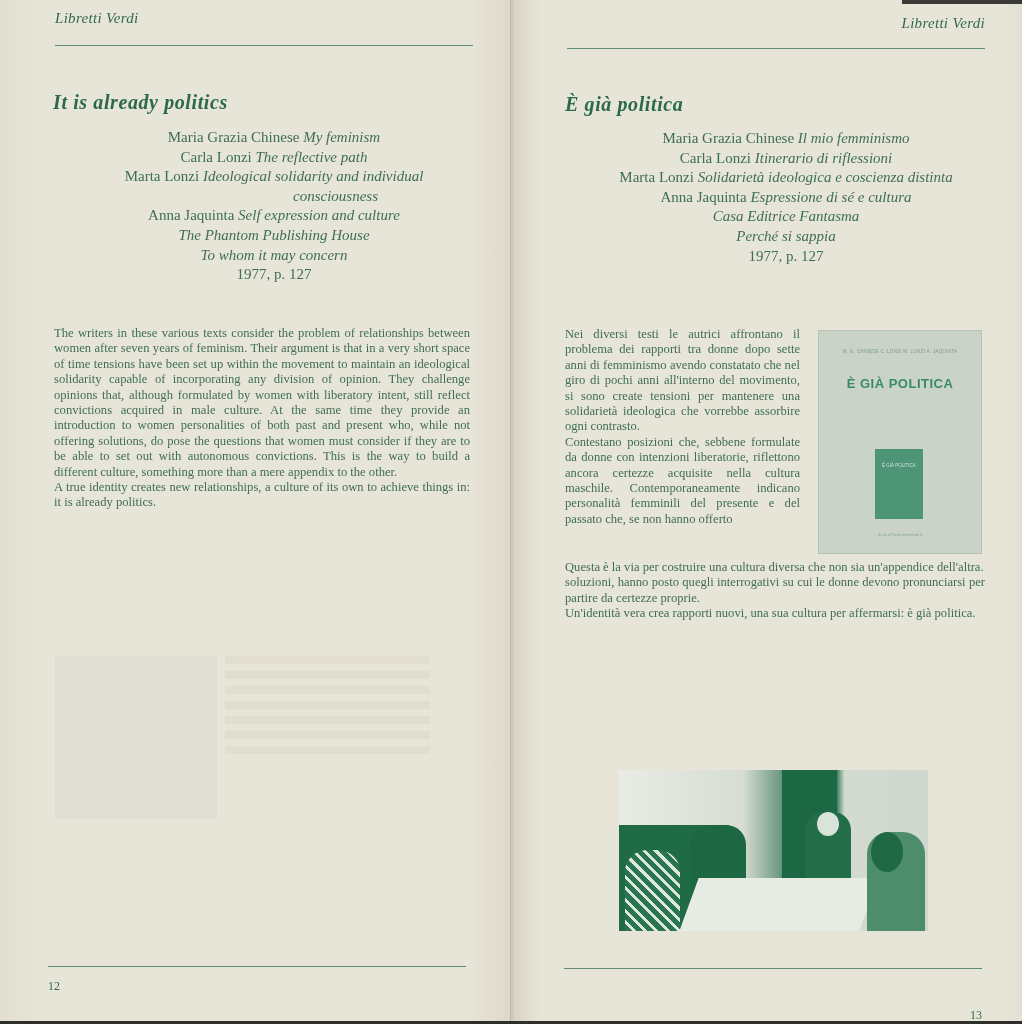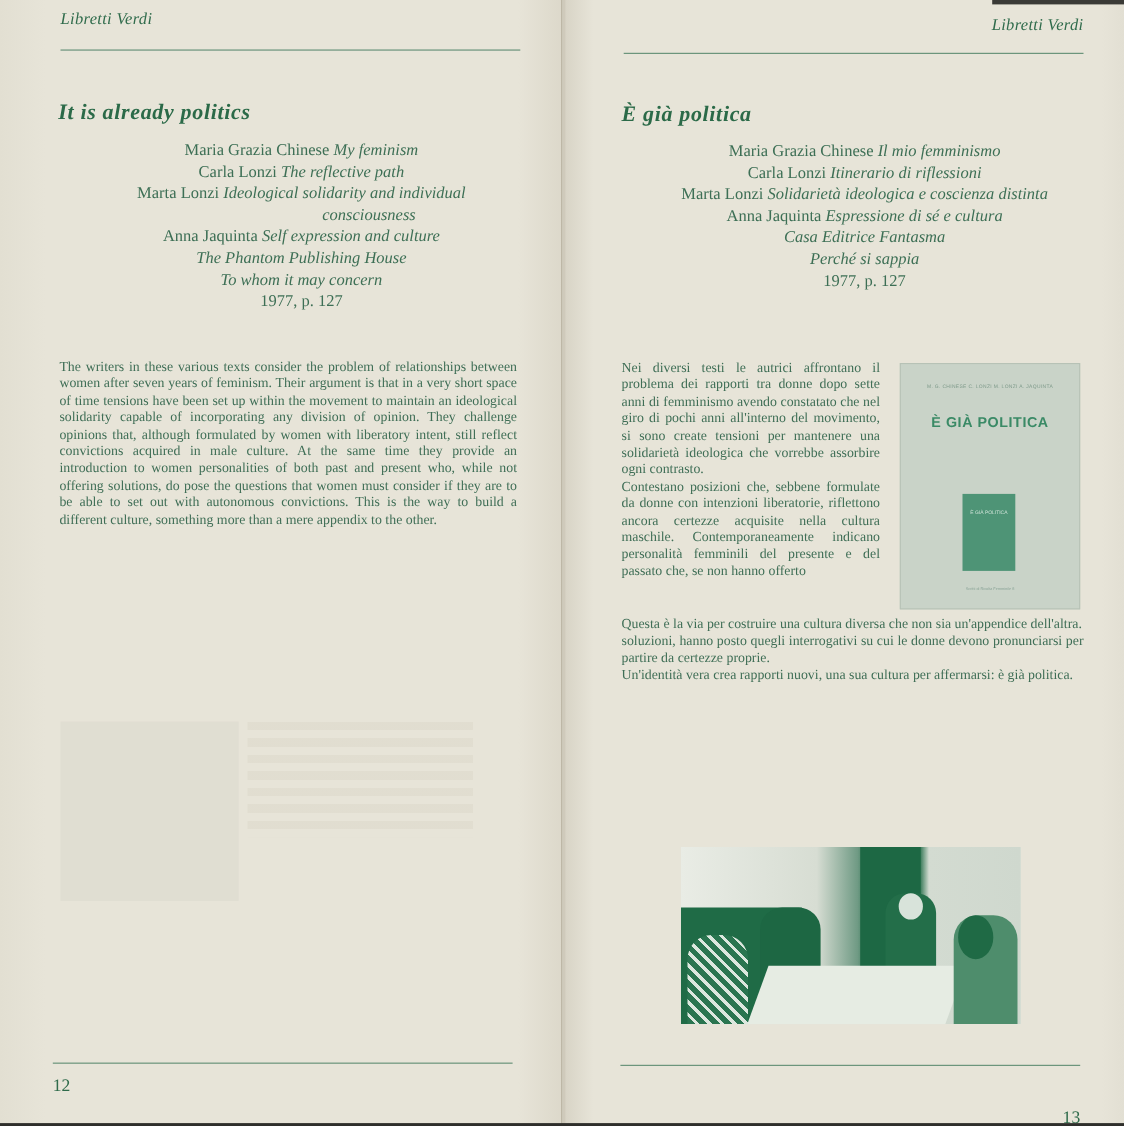--- a/index.html
+++ b/index.html
@@ -7,21 +7,21 @@
          font-family:"Liberation Serif","DejaVu Serif",serif; }
   .spread { position:absolute; left:0; top:0; width:1022px; height:1024px; background:#e6e3d6; }
   .page { position:absolute; top:0; height:1024px; background:#e7e4d8; }
   .page.left { left:0; width:512px; background:linear-gradient(to right,#e2dfd2 0%,#e7e4d8 8%,#e7e4d8 92%,#dcd8ca 100%); }
   .page.right { left:514px; width:508px; background:linear-gradient(to right,#d8d4c6 0%,#e7e4d8 5%,#e7e4d8 96%,#e2dfd3 100%); }
   .gutter { position:absolute; left:510px; top:0; width:6px; height:1024px; background:#cfcabb; border-left:1px solid #bdb7a6; border-right:1px solid #d9d4c5; }
   .topshadow { position:absolute; right:0; top:0; width:120px; height:4px; background:#3a3a36; }
   .bottomshadow { position:absolute; left:0; bottom:0; width:1022px; height:3px; background:#2e2e2b; }
   .running { position:absolute; font-style:italic; font-size:15px; color:#2f6b4b; letter-spacing:0.3px; }
   .rule { position:absolute; height:1px; background:#5f8c73; }
-  .pagenum { position:absolute; font-size:16px; color:#2f6b4b; }
+  .pagenum { position:absolute; font-size:12px; color:#2f6b4b; }
 
   .title { position:absolute; font-style:italic; font-weight:bold; font-size:20px; color:#2b6a48; letter-spacing:0.6px;text-align:right; }
 
   .credits { position:absolute; font-size:15px; line-height:19.6px; color:#3d6f55;text-align:center; }
   .credits .row { white-space:nowrap; }
   .credits .it { font-style:italic; }
   .credits .indent { padding-left:123px; font-style:italic; }
 
   .body { position:absolute; font-size:12.6px; line-height:15.4px; color:#3f6e56; text-align:justify; }
   .body p { margin:0; }
@@ -66,20 +66,21 @@
       <div class="row"><span>Marta Lonzi</span> <span class="it">Ideological solidarity and individual</span></div>
       <div class="row indent">consciousness</div>
       <div class="row"><span>Anna Jaquinta</span> <span class="it">Self expression and culture</span></div>
       <div class="row it">The Phantom Publishing House</div>
       <div class="row it">To whom it may concern</div>
       <div class="row">1977, p. 127</div>
     </div>
 
     <div class="body" style="left:54px; top:326px; width:416px;">
       <p>The writers in these various texts consider the problem of relationships between women after seven years of feminism. Their argument is that in a very short space of time tensions have been set up within the movement to maintain an ideological solidarity capable of incorporating any division of opinion. They challenge opinions that, although formulated by women with liberatory intent, still reflect convictions acquired in male culture. At the same time they provide an introduction to women personalities of both past and present who, while not offering solutions, do pose the questions that women must consider if they are to be able to set out with autonomous convictions. This is the way to build a different culture, something more than a mere appendix to the other.</p>
+      <p>A true identity creates new relationships, a culture of its own to achieve things in: it is already politics.</p>
     </div>
 
     <div class="bleed"></div>
     <div class="bleedtext"></div>
 
     <div class="rule" style="left:48px; top:966px; width:418px;"></div>
     <div class="pagenum" style="left:48px; top:979px;">12</div>
   </div>
 
   <div class="gutter"></div>

